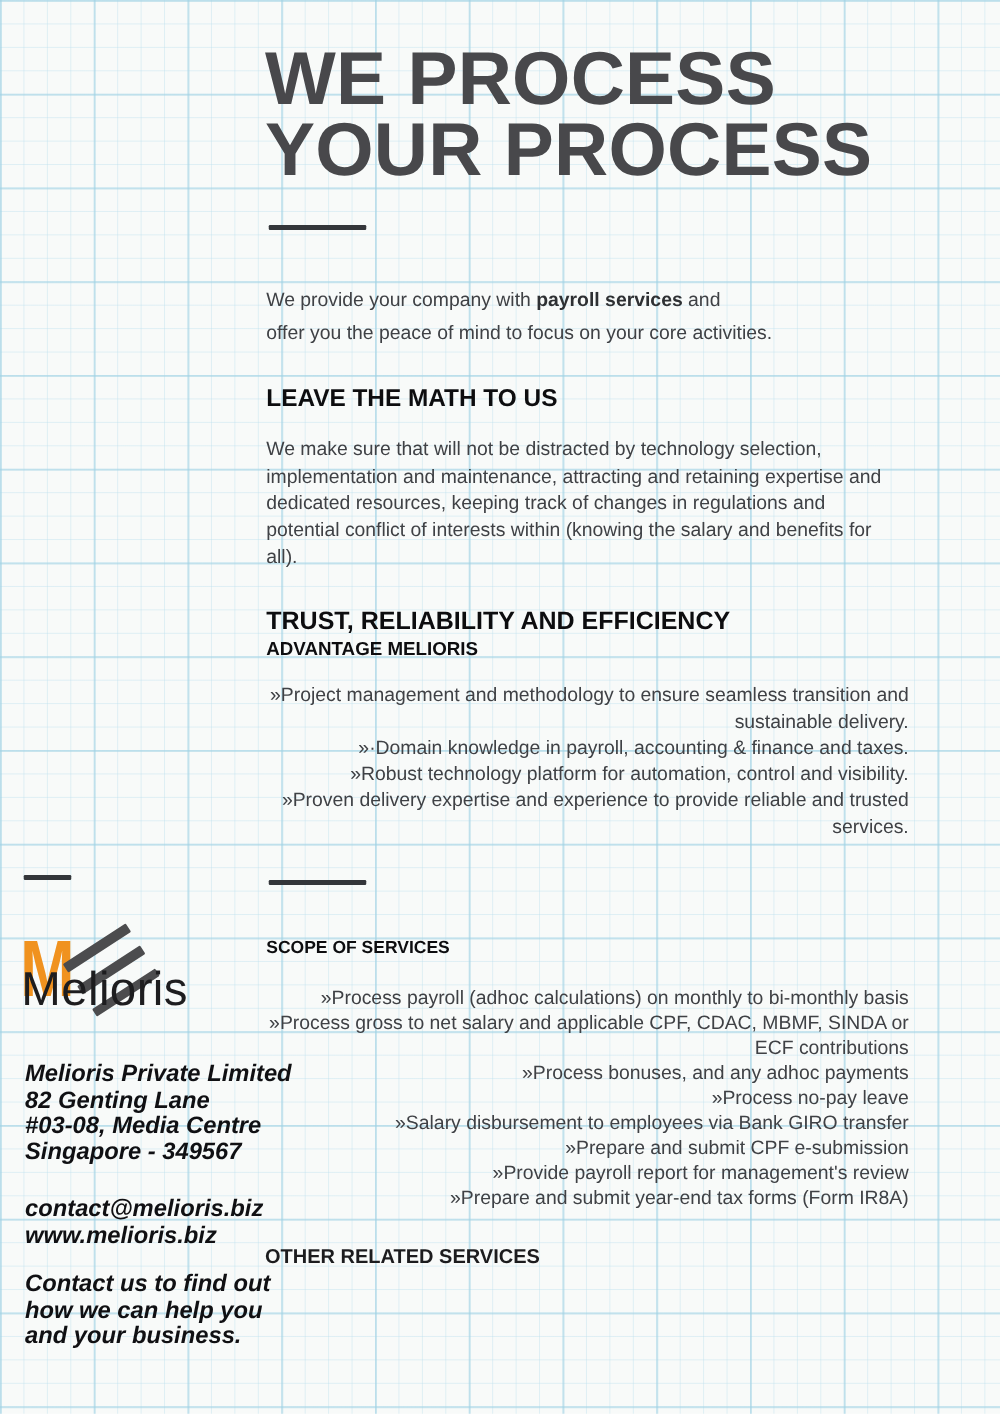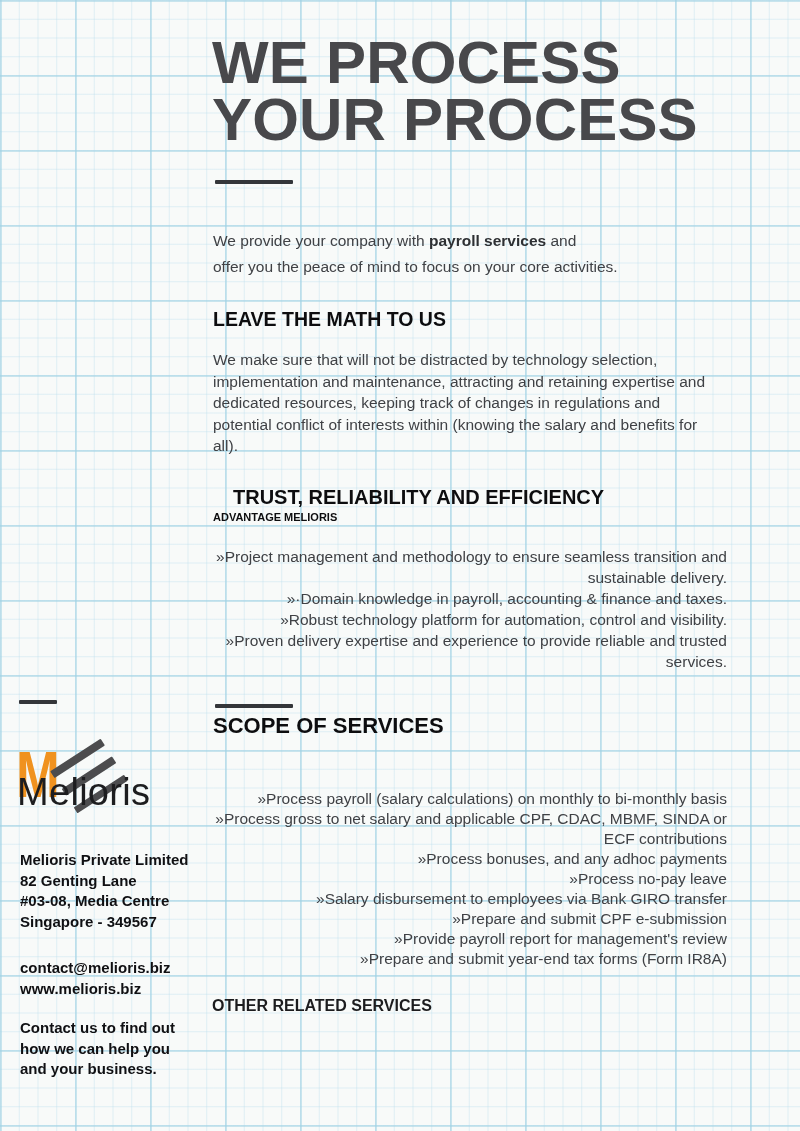--- a/index.html
+++ b/index.html
@@ -31,49 +31,49 @@
 
   .body-text { color:#3f4145; font-size:15.5px; }
 
   .intro { left:213px; top:228px; line-height:26px; }
   .intro b { color:#2e3033; }
 
   .h1 { font-weight:bold; color:#0d0d0f; }
   .h-leave { left:213px; top:308px; font-size:19.5px; }
   .p-leave { left:213px; top:349px; width:502px; line-height:21.5px; }
 
-  .h-trust     { left:213px; top:486px; font-size:20px;margin-left:20px; }
-  .h-trust-sub { left:213px; top:511px; font-size:11px; }
+  .h-trust     { left:213px; top:486px; font-size:20px; }
+  .h-trust-sub { left:213px; top:511px; font-size:15px; }
 
   .list { line-height:21px; }
   .list .li { padding-left:15px; text-indent:-15px;text-align:right; }
   .list .mk { display:inline-block; width:15px; text-indent:0; }
 
   .adv-list { left:199px; top:546px; width:528px; }
 
   
   .logo-m {
     left:16px; top:740px; font-size:64px; line-height:1.1; font-weight:bold;
     color:#f0921f; transform:scaleX(0.82); transform-origin:left top;
   }
   .logo-rays {
     left:59px; top:751px; width:60px; height:50px;
     transform:rotate(-33deg);
     display:flex; flex-direction:column; justify-content:space-between;
   }
   .logo-rays .ray { height:7.5px; background:#4c4c4e; border-radius:1px; }
   .logo-word { left:17px; top:771px; font-size:38px; color:#1d1d1f; letter-spacing:0.3px; }
 
-  .side { color:#101013; font-size:15px; font-weight:bold; }
+  .side { color:#101013; font-size:19px; font-weight:bold;font-style:italic; }
   .side div { white-space:nowrap; }
   .addr    { left:20px; top:850px;  line-height:20.5px; }
   .contact { left:20px; top:957px;  line-height:21px; }
   .tagline { left:20px; top:1018px; line-height:20.5px; }
 
-  .h-scope { left:213px; top:713px; font-size:22px; }
+  .h-scope { left:213px; top:749px; font-size:14px; }
   .scope-list { left:199px; top:789px; width:528px; line-height:20px; }
 
   .h-other { left:212px; top:997px; font-size:16px; color:#1c1c1e; }
   .other-list { left:199px; top:1016px; width:528px; line-height:20px; }
 </style>
 </head>
 <body>
 
 <div class="page">
 
@@ -125,21 +125,21 @@
   </div>
 
   <div class="abs side tagline">
     <div>Contact us to find out</div>
     <div>how we can help you</div>
     <div>and your business.</div>
   </div>
 
   <div class="abs h1 h-scope">SCOPE OF SERVICES</div>
   <div class="abs body-text list scope-list">
-    <div class="li"><span class="mk">»</span><span>Process payroll (salary calculations) on monthly to bi-monthly basis</span></div>
+    <div class="li"><span class="mk">»</span><span>Process payroll (adhoc calculations) on monthly to bi-monthly basis</span></div>
     <div class="li"><span class="mk">»</span><span>Process gross to net salary and applicable CPF, CDAC, MBMF, SINDA or ECF contributions</span></div>
     <div class="li"><span class="mk">»</span><span>Process bonuses, and any adhoc payments</span></div>
     <div class="li"><span class="mk">»</span><span>Process no-pay leave</span></div>
     <div class="li"><span class="mk">»</span><span>Salary disbursement to employees via Bank GIRO transfer</span></div>
     <div class="li"><span class="mk">»</span><span>Prepare and submit CPF e-submission</span></div>
     <div class="li"><span class="mk">»</span><span>Provide payroll report for management's review</span></div>
     <div class="li"><span class="mk">»</span><span>Prepare and submit year-end tax forms (Form IR8A)</span></div>
   </div>
 
   <div class="abs h1 h-other">OTHER RELATED SERVICES</div>

